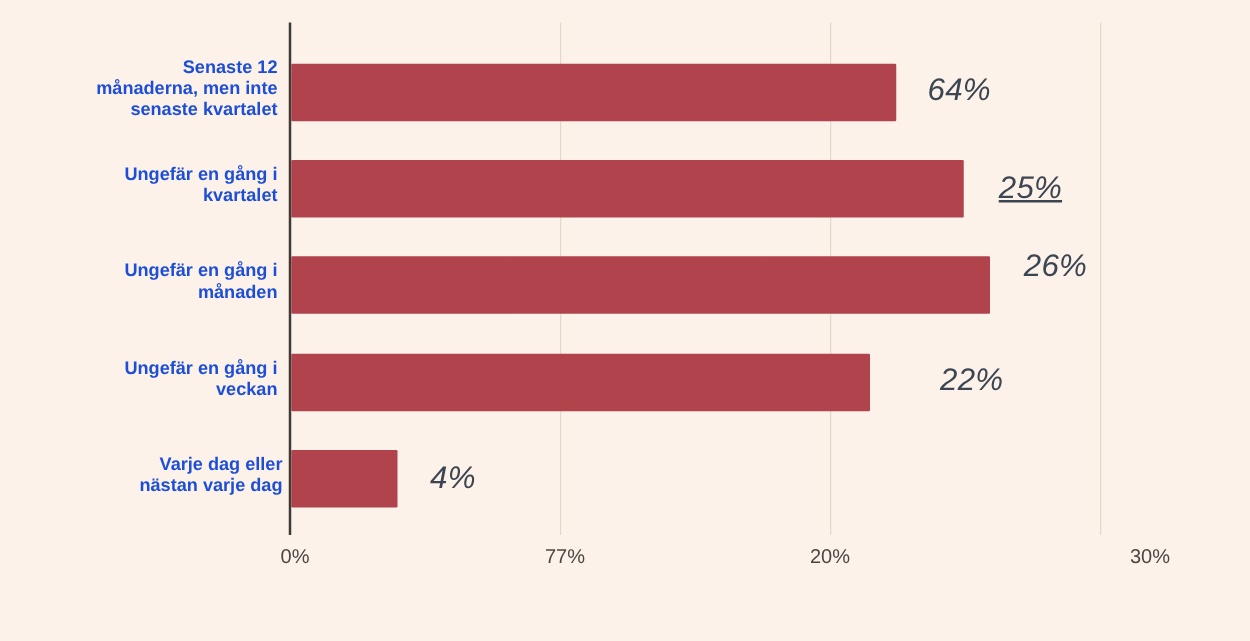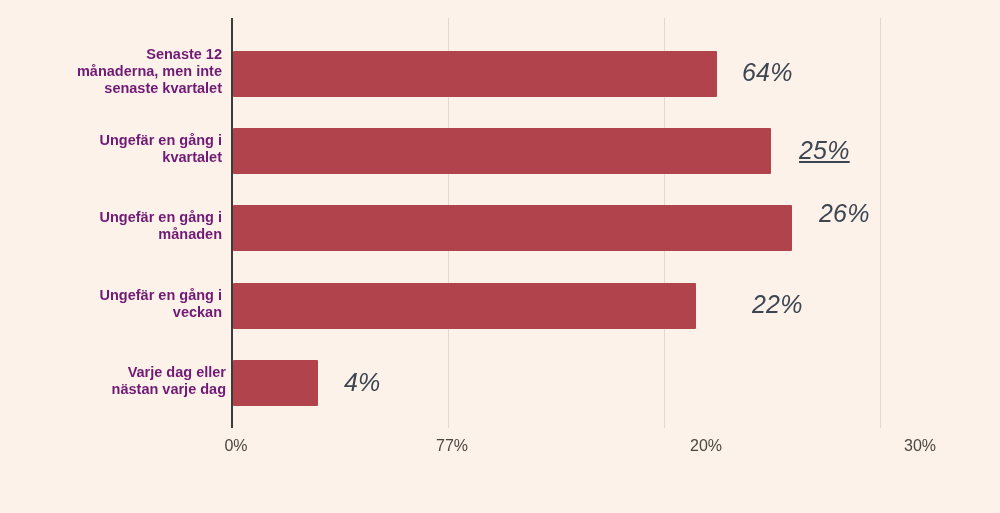--- a/index.html
+++ b/index.html
@@ -69,21 +69,21 @@
     letter-spacing: 0.2px;
   }
 
   .cat-label {
     position: absolute;
     text-align: right;
     font-family: "Liberation Sans", sans-serif;
     font-weight: bold;
     font-size: 14.5px;
     line-height: 17px;
-    color: #701a75;
+    color: #1d4ed8;
     white-space: pre-line;
   }
 
   
   .tick-label {
     position: absolute;
     top: 437px;
     font-family: "Liberation Sans", sans-serif;
     font-size: 16px;
     color: #4a4741;
@@ -135,17 +135,17 @@
 
     <div class="bar-row">
       <div class="cat-label" style="left:4px; top:364px; width:222px;">Varje dag eller
 nästan varje dag</div>
       <div class="bar" style="left:233px; top:360px; width:85px; height:46px;"></div>
       <div class="bar-value" style="left:344px; top:368px;">4%</div>
     </div>
 
     <div class="tick-label" style="left:236px;">0%</div>
     <div class="tick-label" style="left:452px;">77%</div>
-    <div class="tick-label" style="left:706px;text-align:right;">20%</div>
+    <div class="tick-label" style="left:664px;text-align:right;">20%</div>
     <div class="tick-label" style="left:884px;margin-left:36px;">30%</div>
 
   </div>
 </div>
 
 </body></html>

